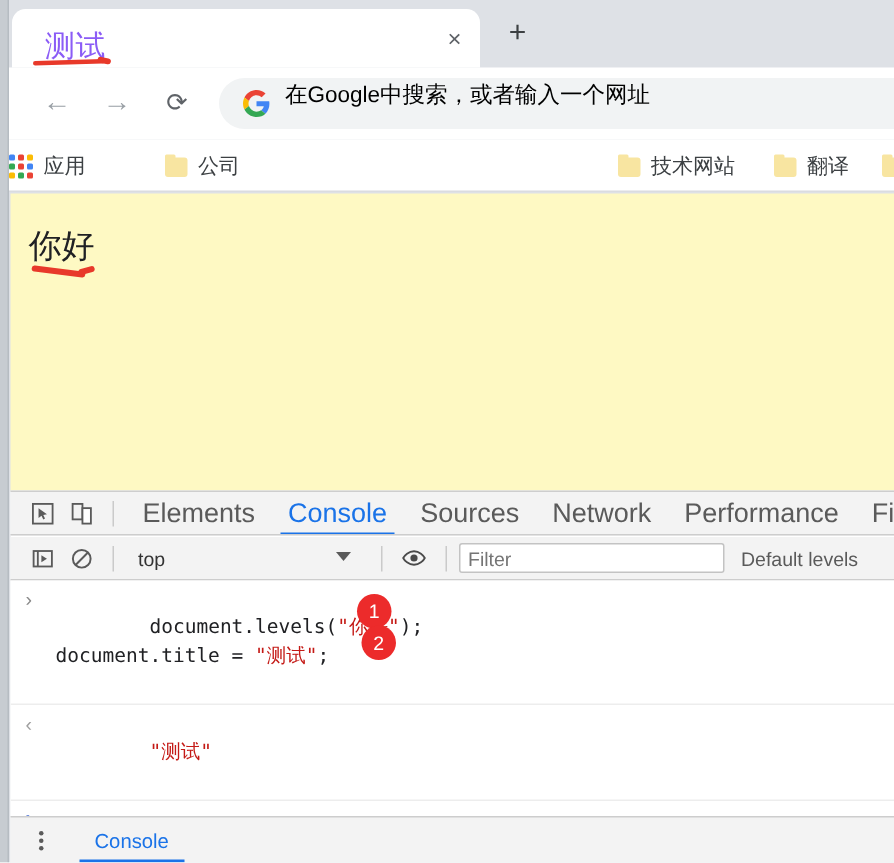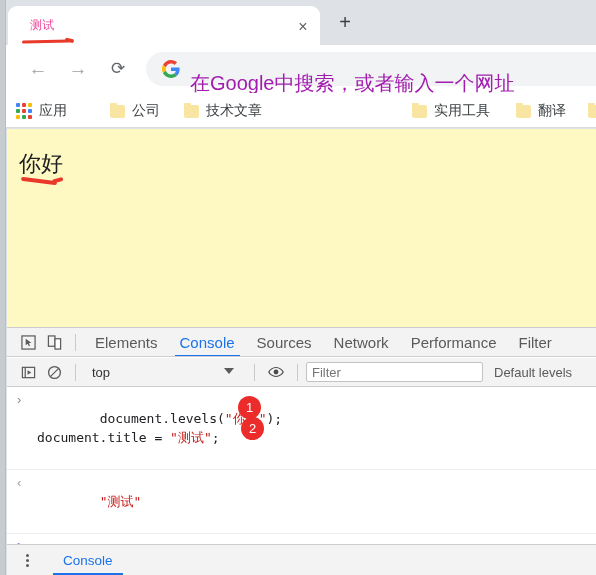--- a/index.html
+++ b/index.html
@@ -31,22 +31,22 @@
   .tab {
     position: absolute;
     left: 8px; top: 6px;
     width: 312px; height: 39px;
     background: #ffffff;
     border-radius: 9px 9px 0 0;
   }
   .tab-title {
     position: absolute;
     left: 22px; top: 11px;
-    font-size: 12px;
-    color: #ec4899;
+    font-size: 20px;
+    color: #8b5cf6;
     letter-spacing: .3px;
     white-space: nowrap;
     text-align: center;
   }
   .tab-underline {
     position: absolute;
     left: 22px; top: 40px;
     width: 48px; height: 3px;
     background: #e8392a;
     border-radius: 2px;
@@ -110,24 +110,24 @@
     background: #f1f3f4;
     border-radius: 17px;
   }
   .glogo {
     position: absolute;
     left: 16px; top: 8px;
     width: 18px; height: 18px;
   }
   .omnitext {
     position: absolute;
-    left: 44px; top: 21px;
-    font-size: 20px;
+    left: 44px; top: 2px;
+    font-size: 15px;
     line-height: 20px;
-    color: #a21caf;
+    color: #000000;
     white-space: nowrap;
   }
 
   
   .bookmarks {
     position: absolute; left: 6px; top: 93px;
     width: 590px; height: 35px;
     background: #ffffff;
     border-bottom: 1px solid #dadce0;
     white-space: nowrap;
@@ -229,21 +229,21 @@
     width: 1px; height: 17px;
     background: #cacaca;
     margin: 0 8px;
     flex: 0 0 auto;
   }
   .dt-tab {
     position: relative;
     height: 29px;
     padding: 0 11px;
     display: flex; align-items: center;
-    font-size: 15px;
+    font-size: 18px;
     color: #5a5a5a;
     cursor: pointer;
     white-space: nowrap;
     flex: 0 0 auto;
     text-align: center;
   }
   .dt-tab.active { color: #1a73e8; }
   .dt-tab.active::after {
     content: "";
     position: absolute;
@@ -417,49 +417,45 @@
         <path fill="#EA4335" d="M24 9.5c3.54 0 6.71 1.22 9.21 3.6l6.85-6.85C35.9 2.38 30.47 0 24 0 14.62 0 6.51 5.38 2.56 13.22l7.98 6.19C12.43 13.72 17.74 9.5 24 9.5z"></path>
         <path fill="#4285F4" d="M46.98 24.55c0-1.57-.15-3.09-.38-4.55H24v9.02h12.94c-.58 2.96-2.26 5.48-4.78 7.18l7.73 6c4.51-4.18 7.09-10.36 7.09-17.65z"></path>
         <path fill="#FBBC05" d="M10.53 28.59c-.48-1.45-.76-2.99-.76-4.59s.27-3.14.76-4.59l-7.98-6.19C.92 16.46 0 20.12 0 24c0 3.88.92 7.54 2.56 10.78l7.97-6.19z"></path>
         <path fill="#34A853" d="M24 48c6.48 0 11.93-2.13 15.89-5.81l-7.73-6c-2.15 1.45-4.92 2.3-8.16 2.3-6.26 0-11.57-4.22-13.47-9.91l-7.98 6.19C6.51 42.62 14.62 48 24 48z"></path>
       </svg>
       <div class="omnitext">在Google中搜索，或者输入一个网址</div>
     </div>
   </div>
 
   <div class="bookmarks">
-    <div class="bm" style="left:10px">
+    <div class="bm" style="left:0">
       <span class="apps-grid">
         <i style="background:#4285F4"></i>
           <i style="background:#EA4335"></i>
           <i style="background:#FBBC05"></i>
         <i style="background:#34A853"></i>
           <i style="background:#EA4335"></i>
           <i style="background:#4285F4"></i>
         <i style="background:#FBBC05"></i>
           <i style="background:#34A853"></i>
           <i style="background:#EA4335"></i>
       </span>
       <span class="bm-label">应用</span>
     </div>
 
     <div class="bm" style="left:104px">
       <span class="folder"></span>
       <span class="bm-label">公司</span>
     </div>
 
-    <div class="bm" style="left:178px">
-      <span class="folder"></span>
-      <span class="bm-label">技术文章</span>
-    </div>
 
 
     <div class="bm" style="left:406px">
       <span class="folder"></span>
-      <span class="bm-label">实用工具</span>
+      <span class="bm-label">技术网站</span>
     </div>
 
     <div class="bm" style="left:510px">
       <span class="folder"></span>
       <span class="bm-label">翻译</span>
     </div>
 
     <div class="bm" style="left:582px">
       <span class="folder"></span>
     </div>

